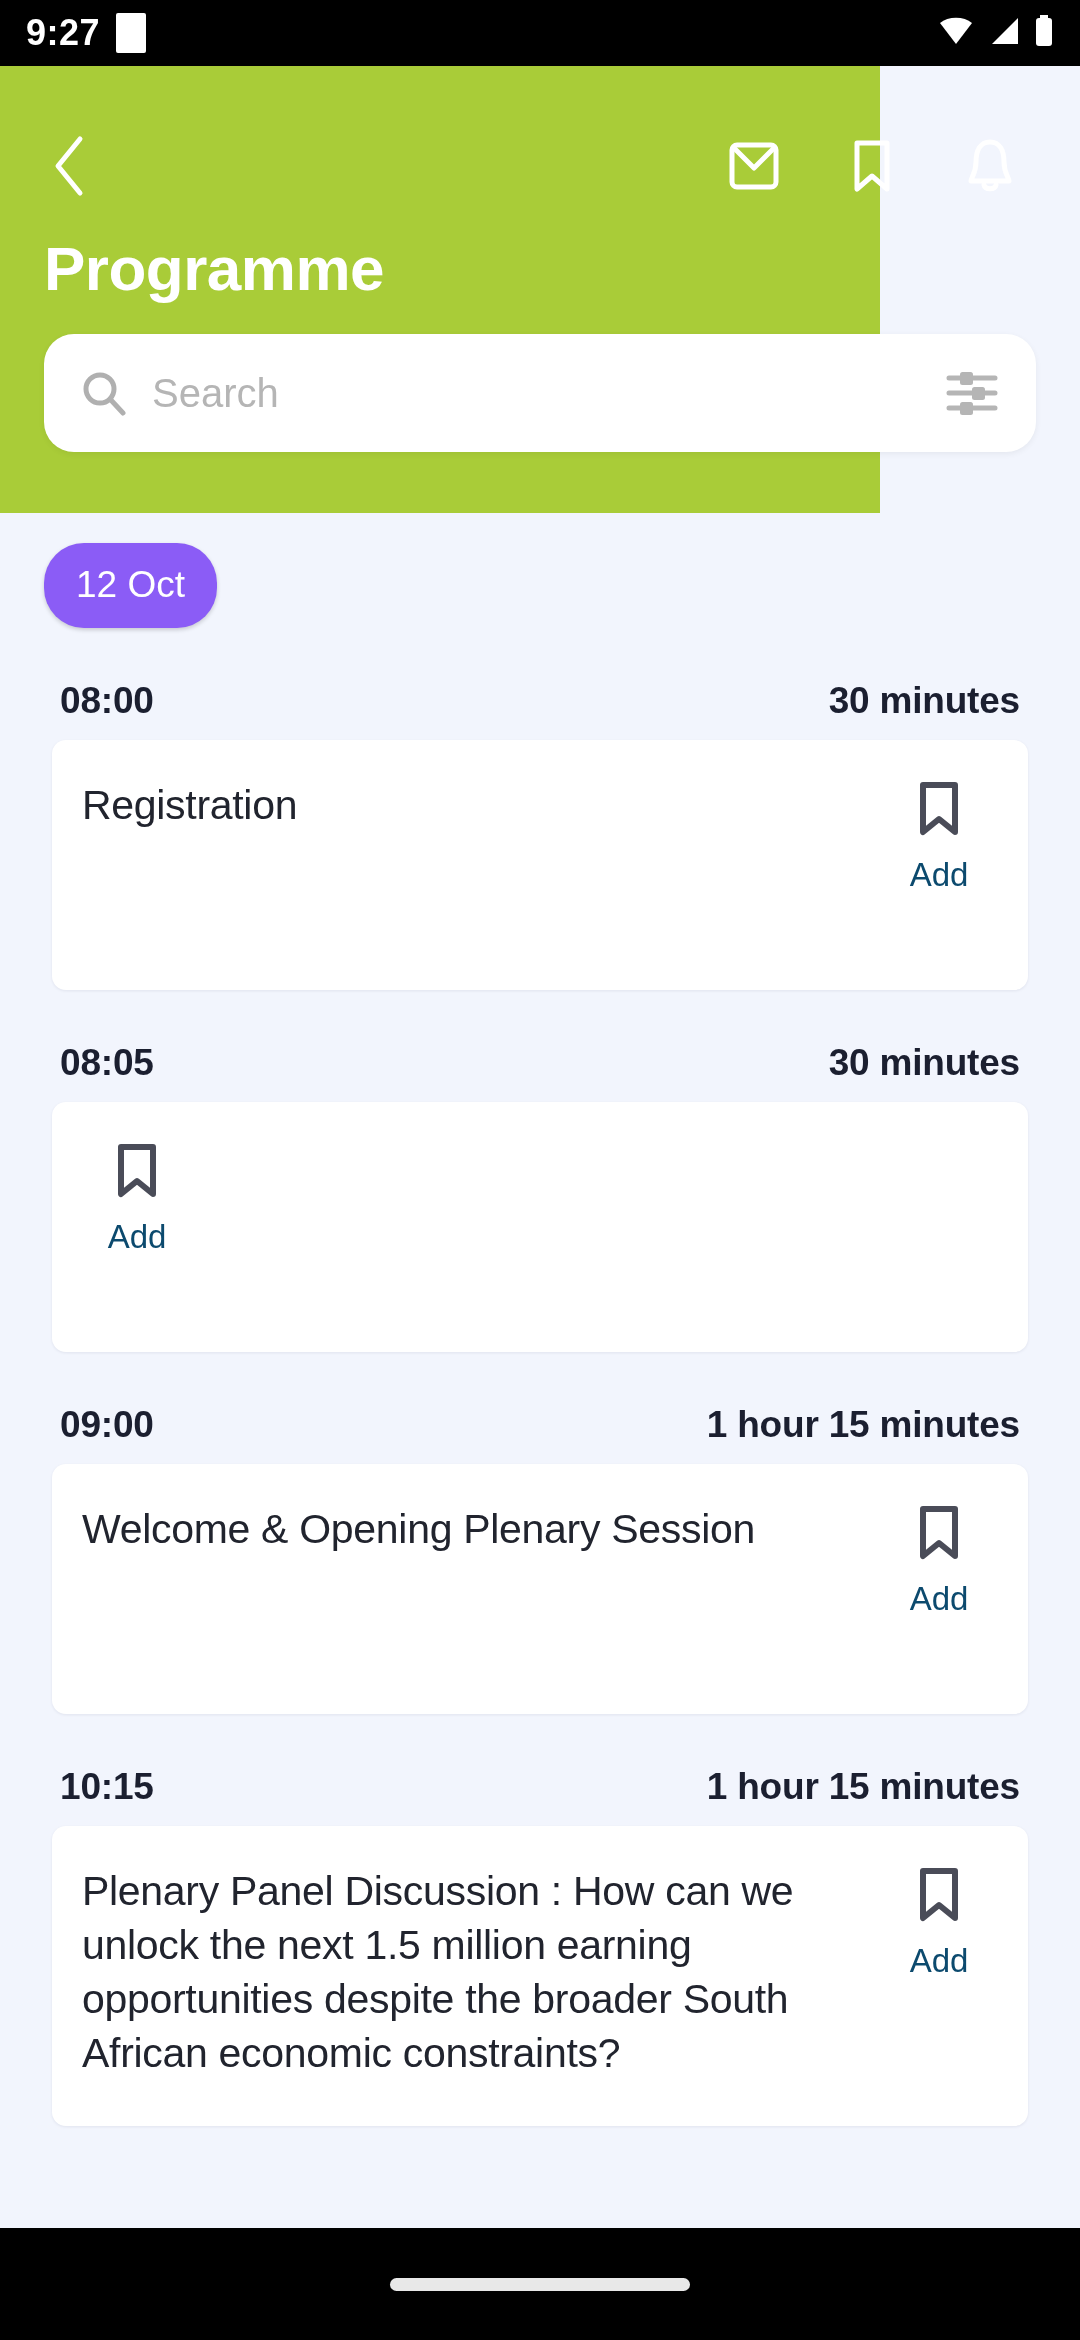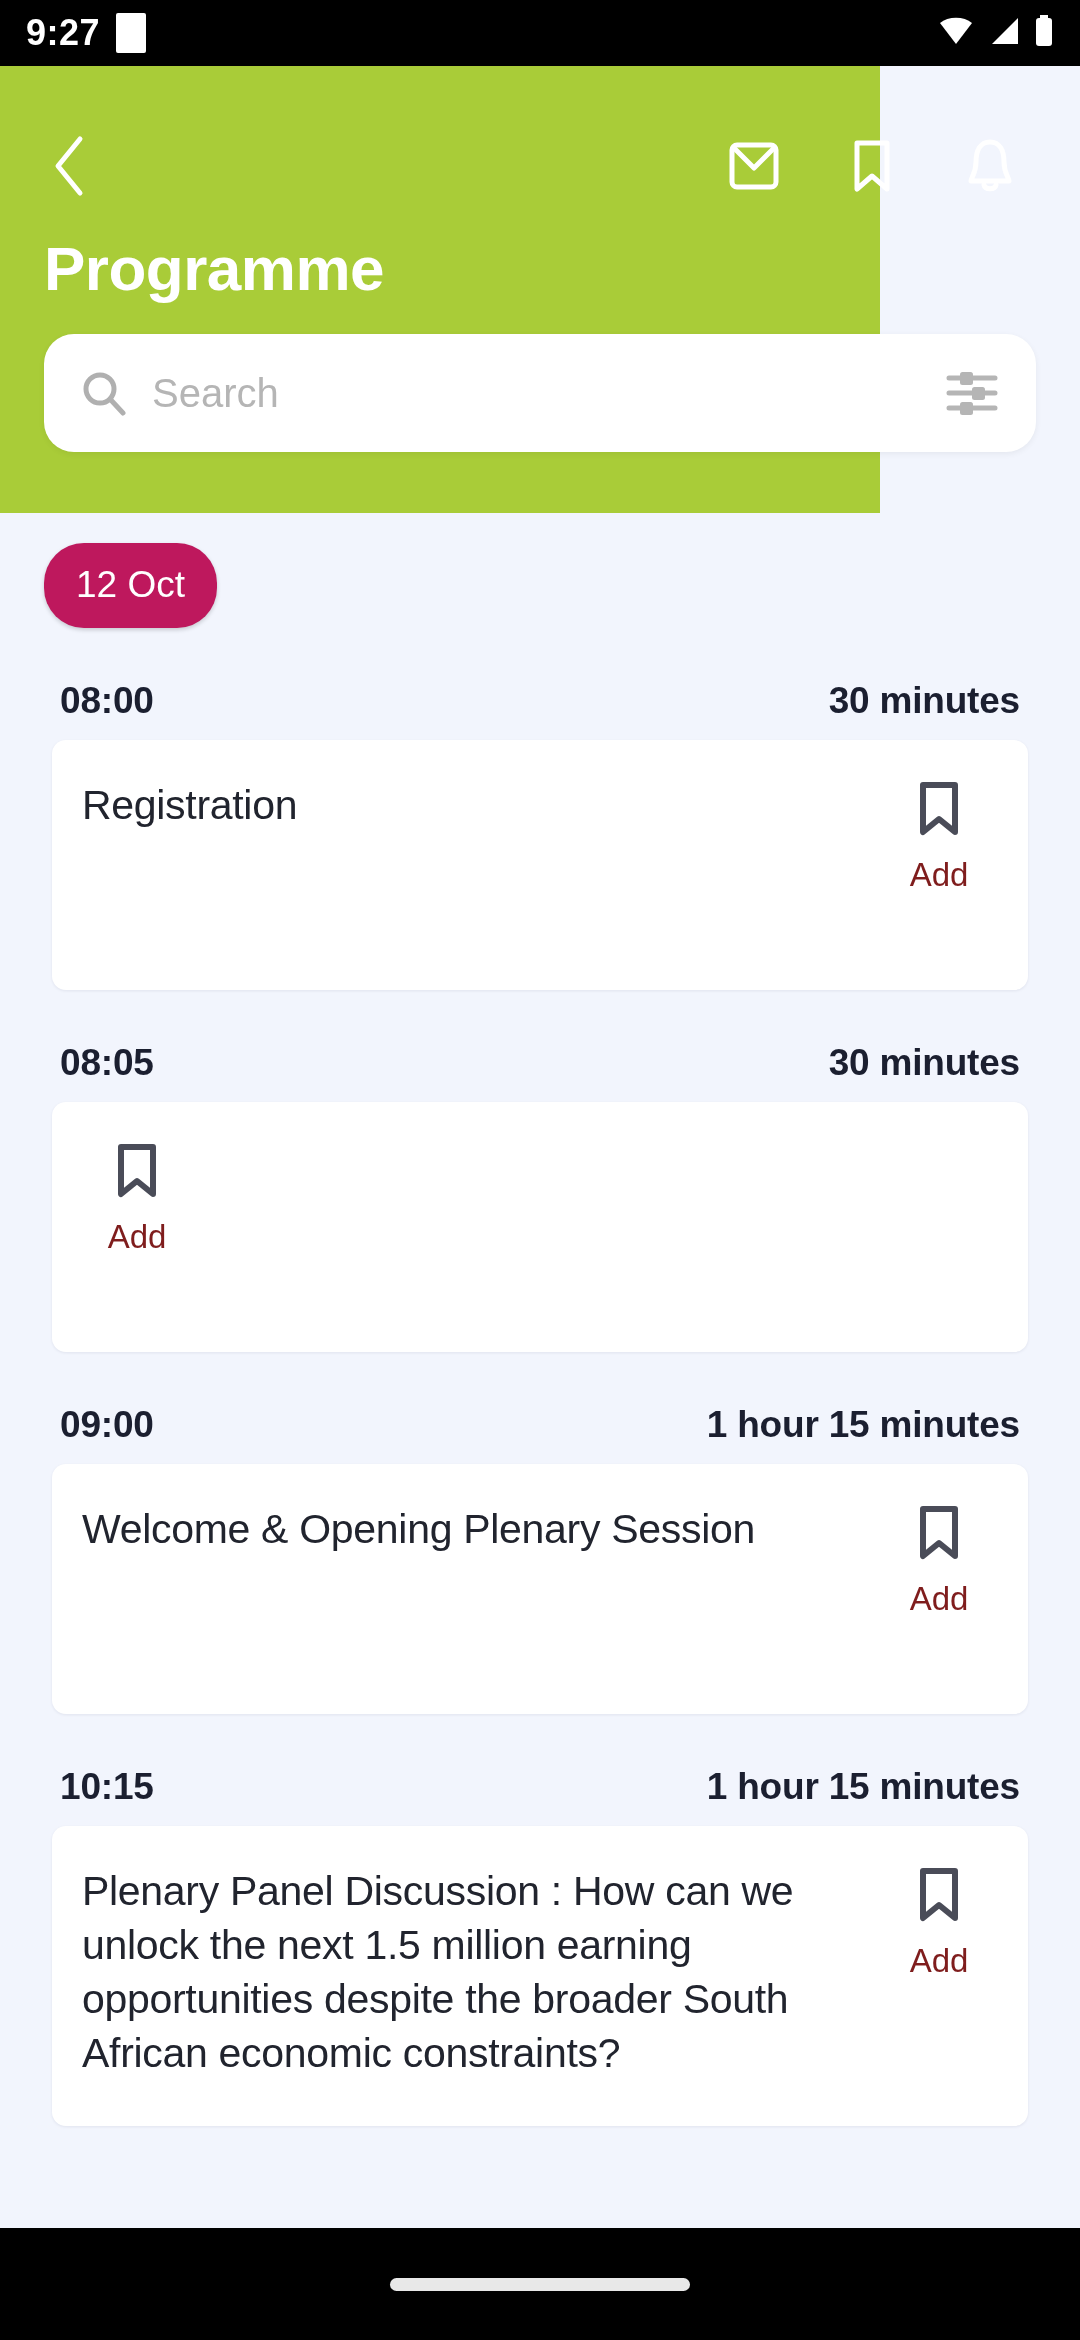--- a/index.html
+++ b/index.html
@@ -57,21 +57,21 @@
   .filter-icon{ width:56px; height:56px; flex:0 0 56px; display:flex; align-items:center; justify-content:center; }
 
   
   .sheet{
     position:absolute; top:513px; left:0; width:1080px; height:1715px;
     background:#f2f5fd; border-top-left-radius:56px;
     overflow:hidden;
   }
   .day-chip-row{ padding:30px 0 0 44px; }
   .day-chip{
-    display:inline-block; background:#be185d; color:#fff;
+    display:inline-block; background:#8b5cf6; color:#fff;
     font-size:37px; line-height:1; padding:23px 32px 25px;
     border-radius:40px;
     box-shadow:0 2px 4px rgba(0,0,0,.18);
   }
 
   .session{ padding:0 52px; margin-top:52px; }
   .session:first-of-type{ margin-top:58px; }
   .sess-meta{
     display:flex; justify-content:space-between; align-items:baseline;
     padding:0 8px 18px 8px;
@@ -85,21 +85,21 @@
   .card-title{
     flex:1; font-size:41px; line-height:1.32; color:#21242e;
     font-weight:400; padding-right:26px; letter-spacing:-.3px;
   }
   .card-action{
     width:110px; flex:0 0 110px;
     display:flex; flex-direction:column; align-items:center; gap:20px;
     padding-top:2px;
   }
   .bookmark-icon{ width:52px; height:58px; display:flex; align-items:center; justify-content:center; }
-  .add-label{ font-size:33px; color:#7f1d1d; line-height:1; }
+  .add-label{ font-size:33px; color:#0c4a6e; line-height:1; }
 
   
   .navbar{
     position:absolute; bottom:0; left:0; width:1080px; height:112px;
     background:#000; display:flex; align-items:center; justify-content:center;
   }
   .nav-pill{ width:300px; height:13px; background:#e8e8e8; border-radius:8px; }
 </style>
 </head>
 <body>

